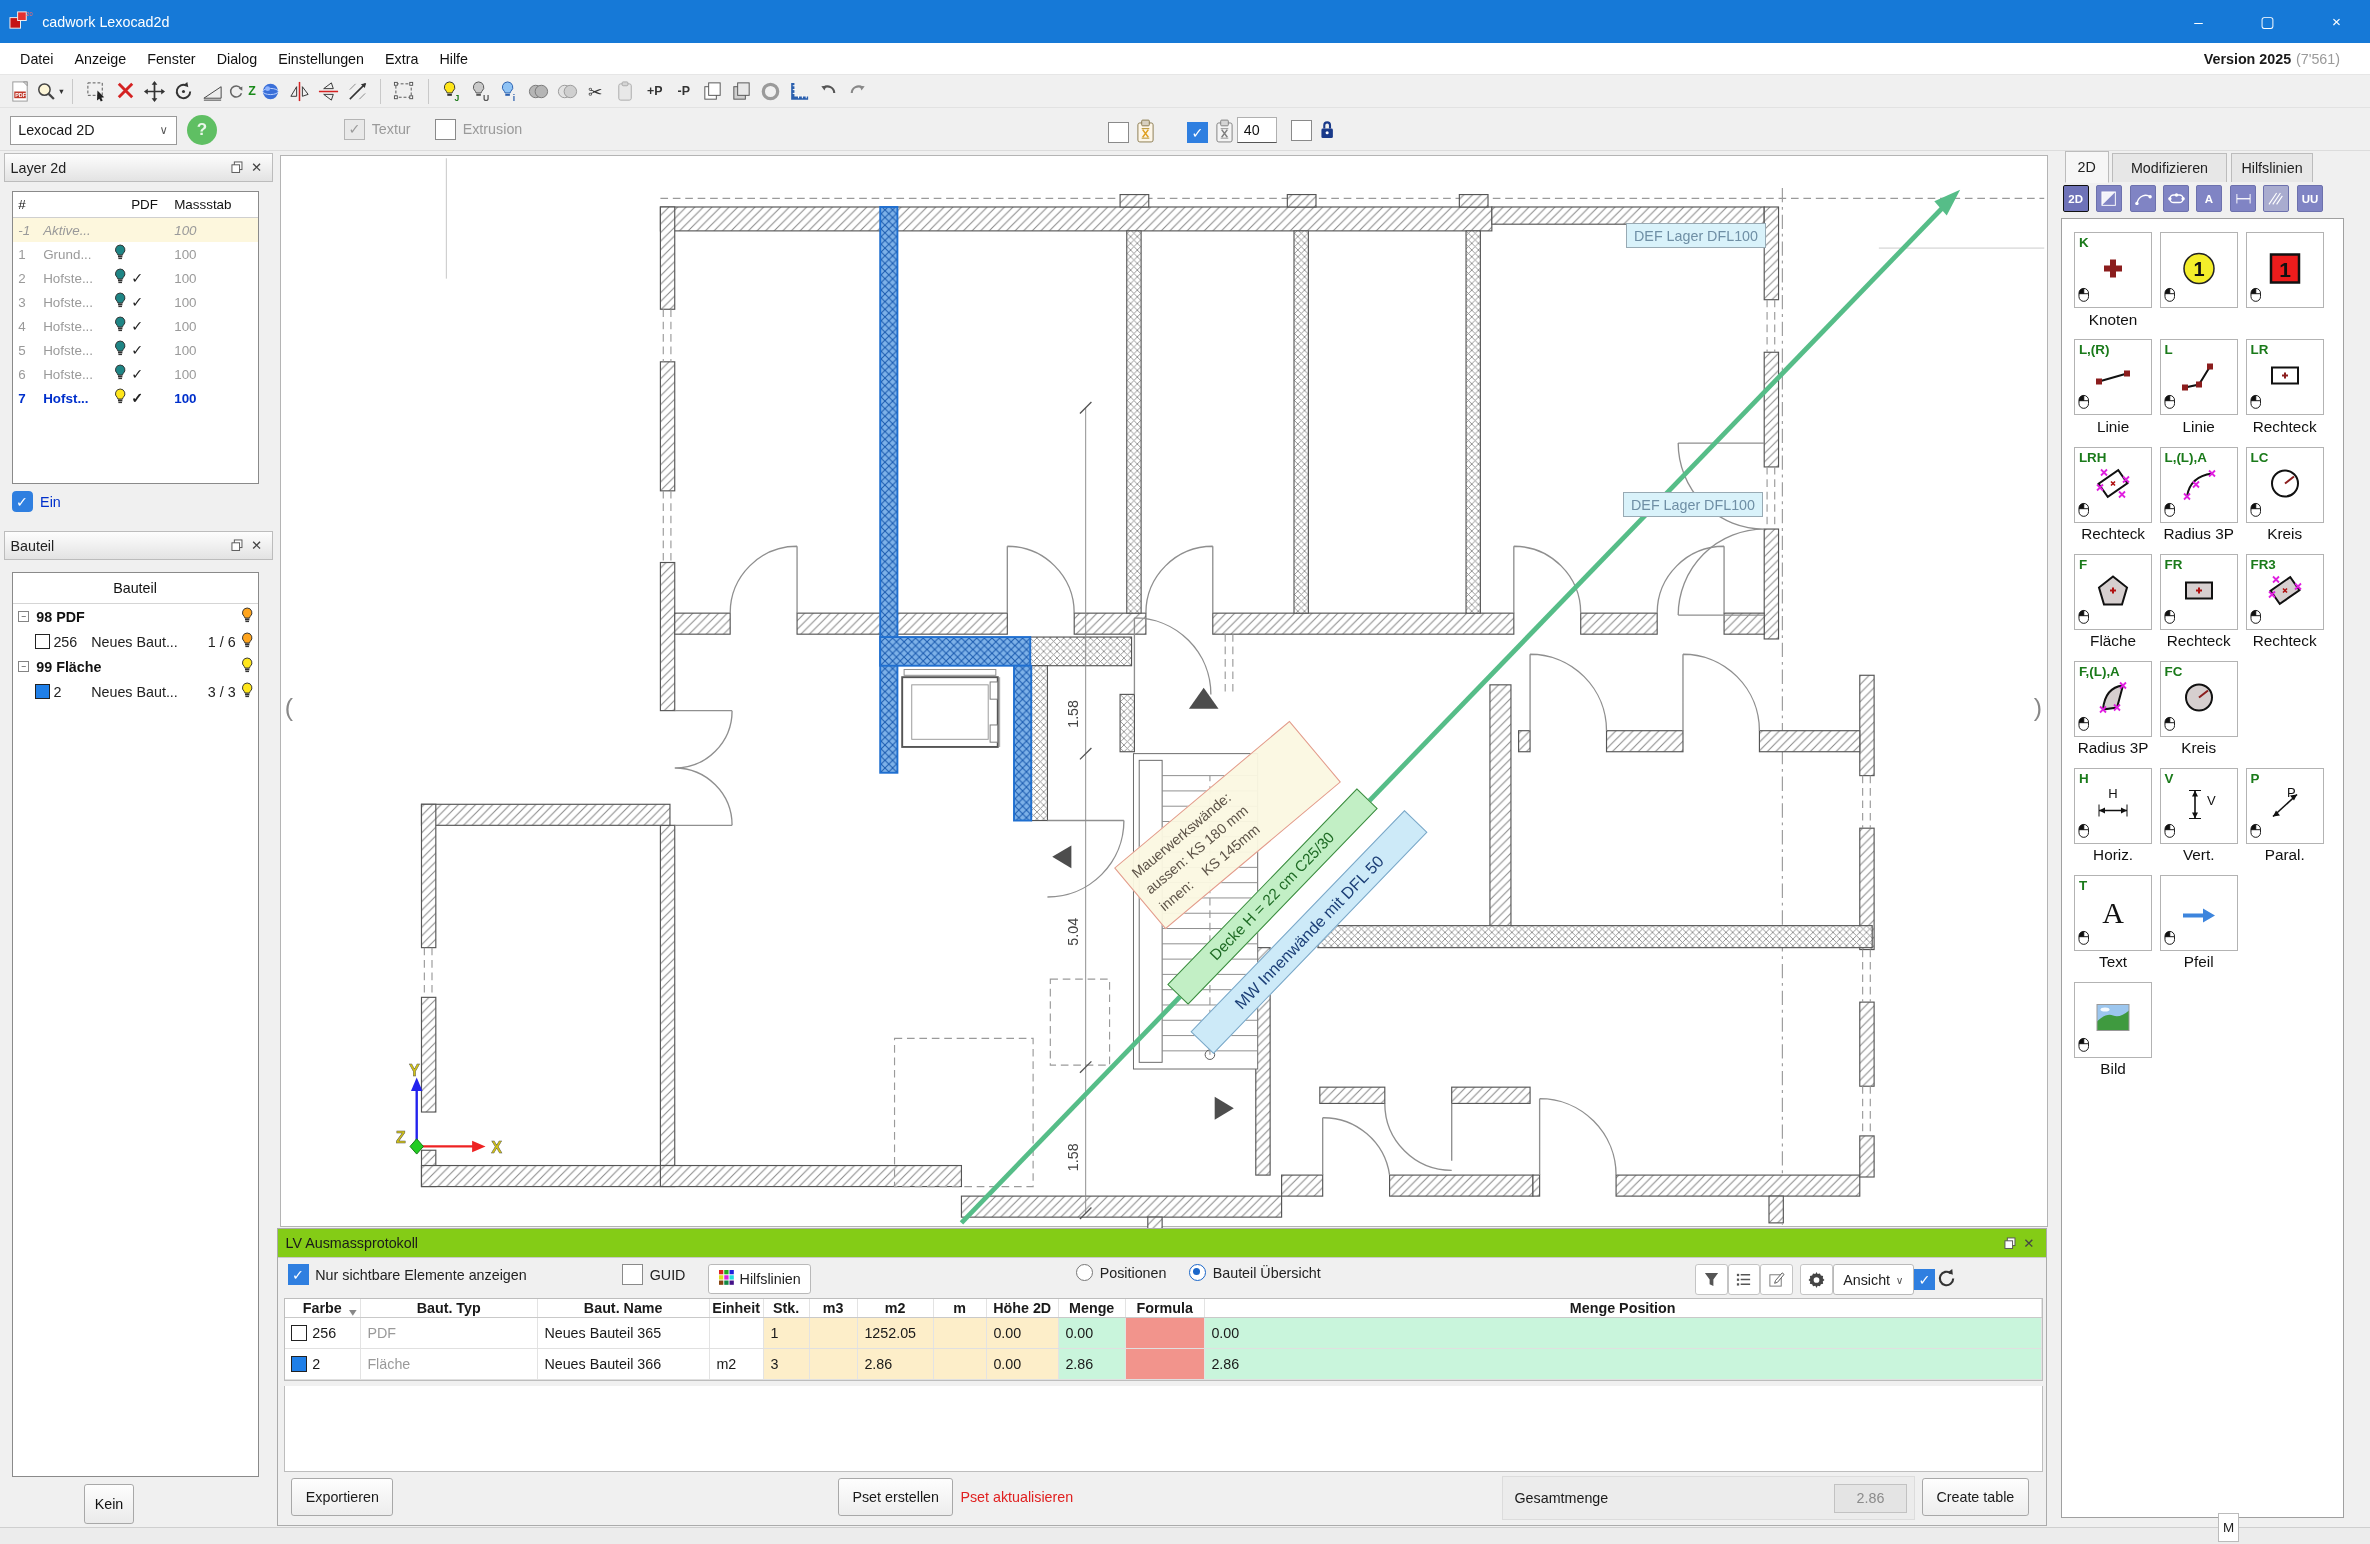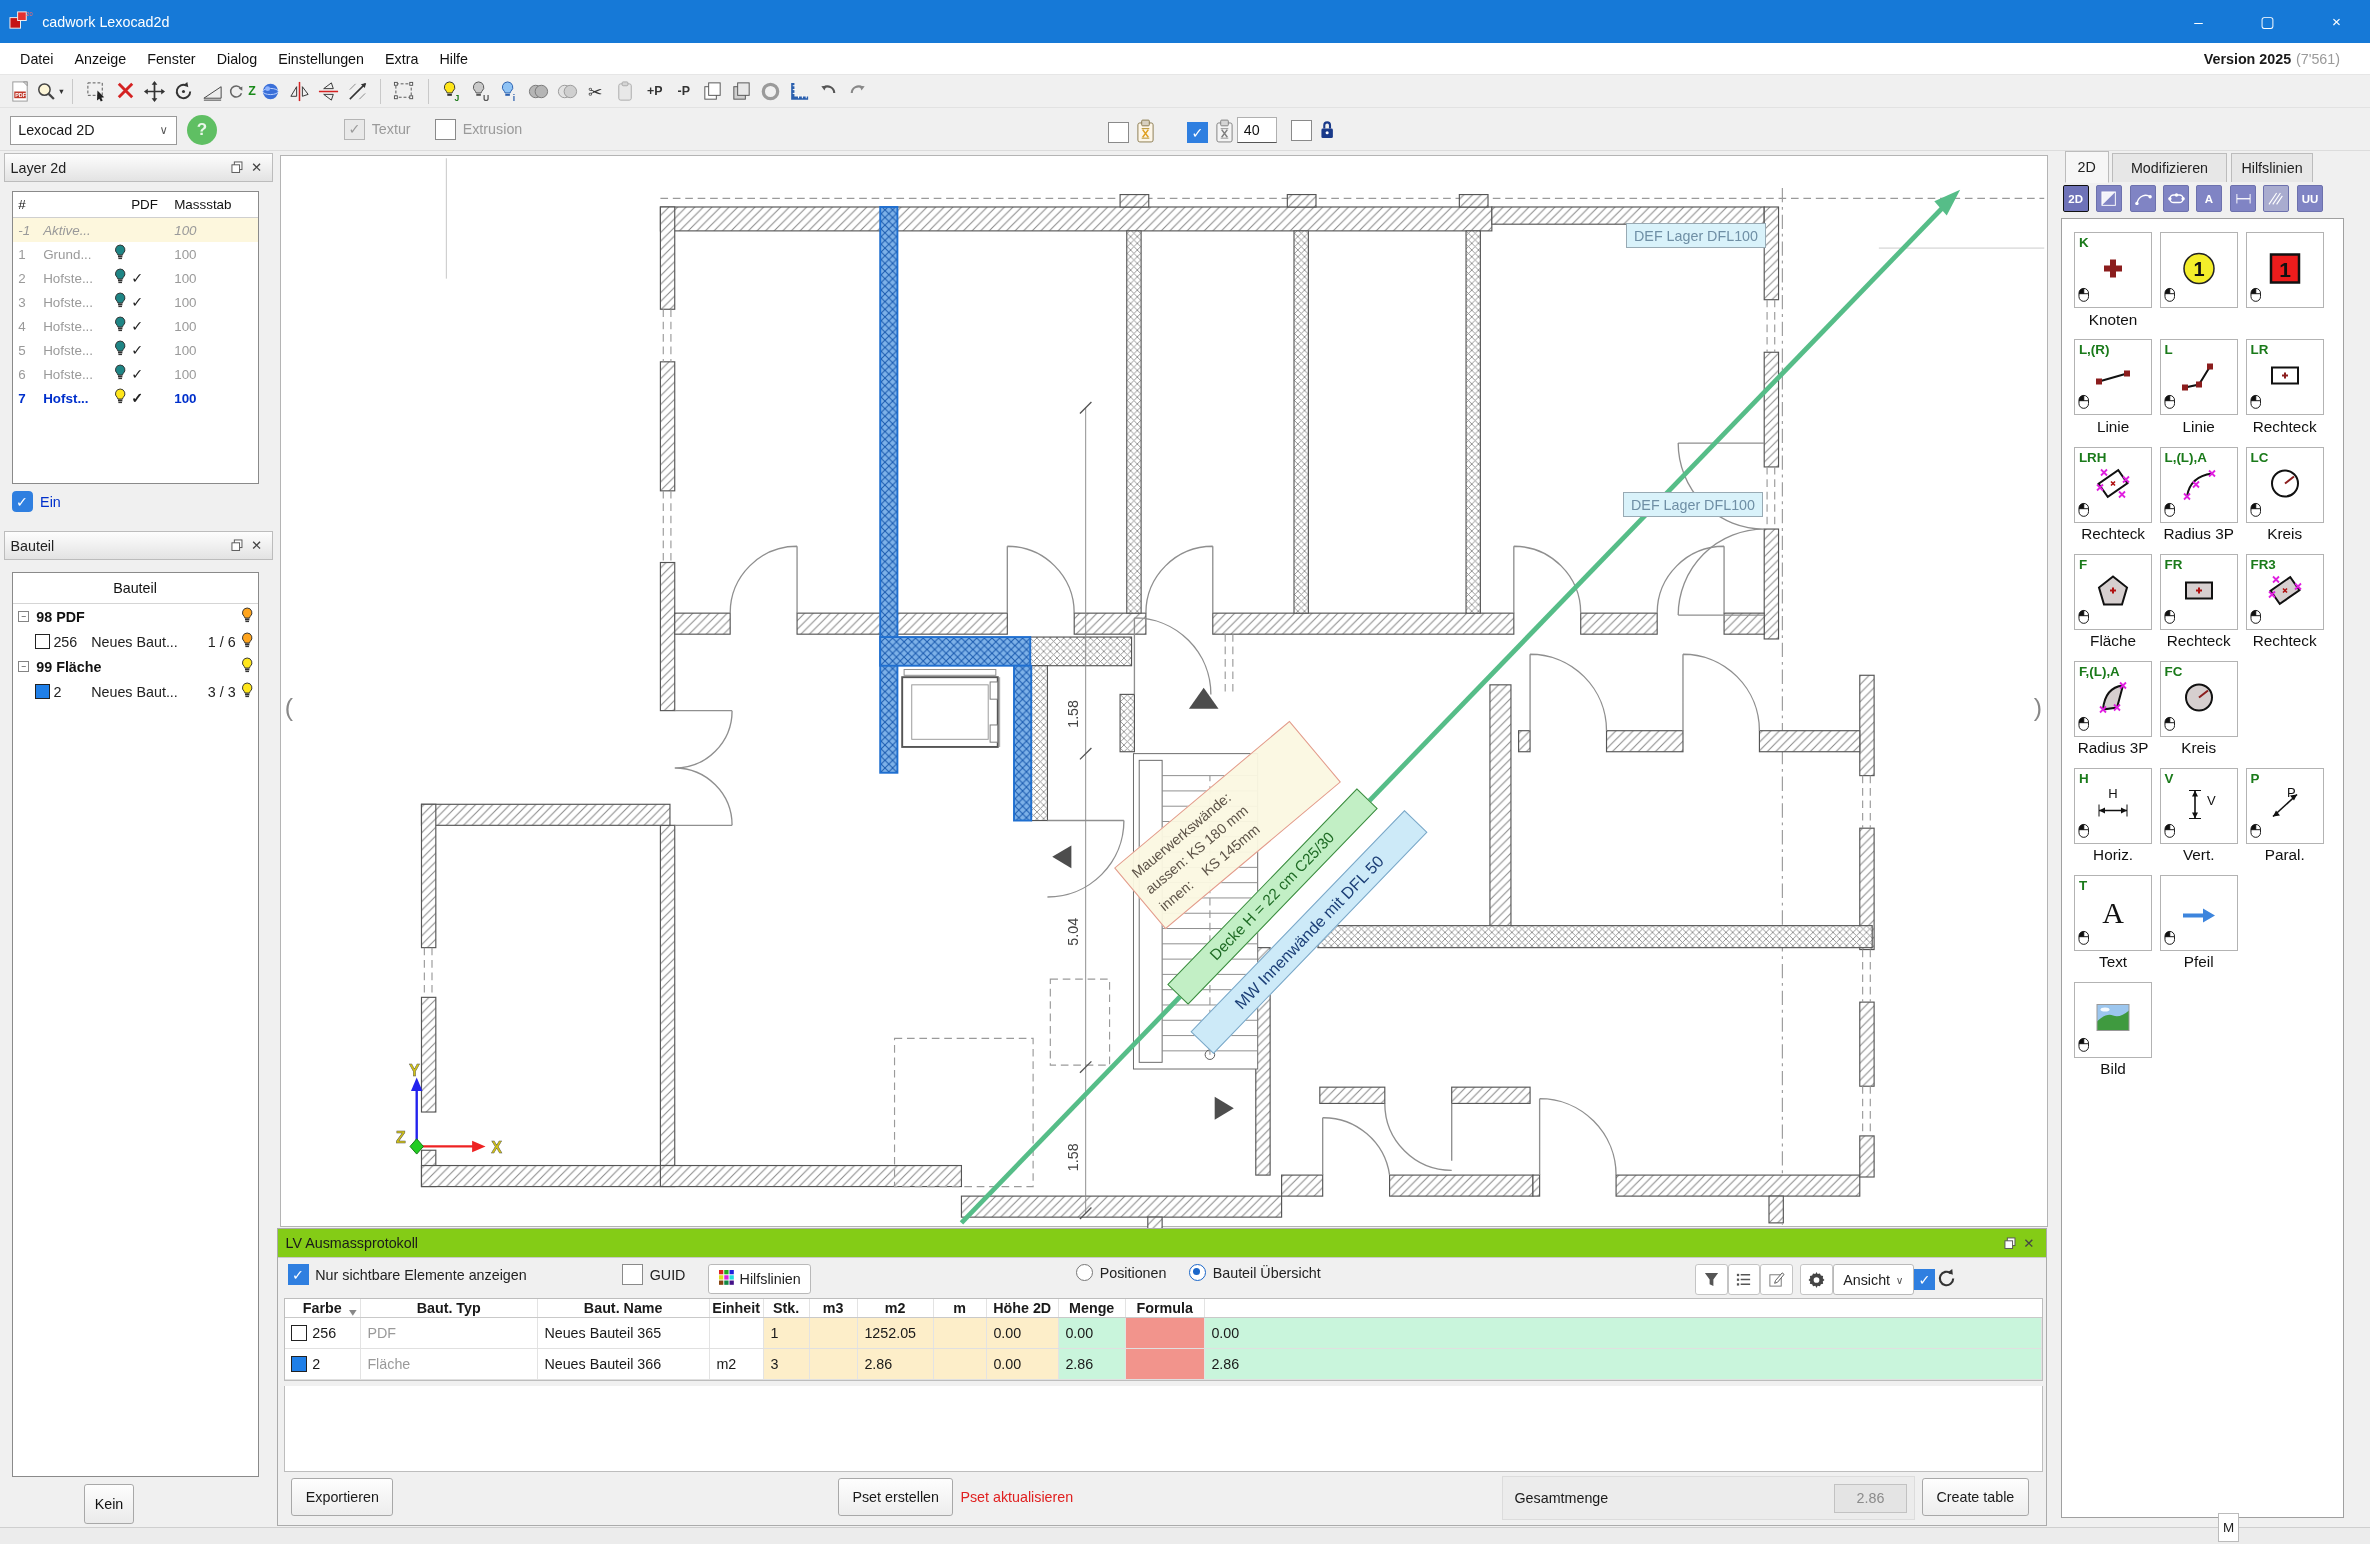--- a/index.html
+++ b/index.html
@@ -1152,20 +1152,21 @@
           <span>Baut. Typ</span>
           <span>Baut. Name</span>
           <span>Einheit</span>
           <span>Stk.</span>
           <span>m3</span>
           <span>m2</span>
           <span>m</span>
           <span>Höhe 2D</span>
           <span>Menge</span>
           <span>Formula</span>
+          <span>Menge Position</span>
         </div>
       <div id="lvRows">
           <div class="lvrow">
             <span><span class="isw" style="background:#ffffff;margin:0 5.7px 0 0;width:15.3px;height:15.3px;border:1px solid #222;display:inline-block"></span>256</span>
             <span class="ctyp">PDF</span>
             <span>Neues Bauteil 365</span>
             <span></span>
             <span class="ctan">1</span>
             <span class="ctan"></span>
             <span class="ctan">1252.05</span>

